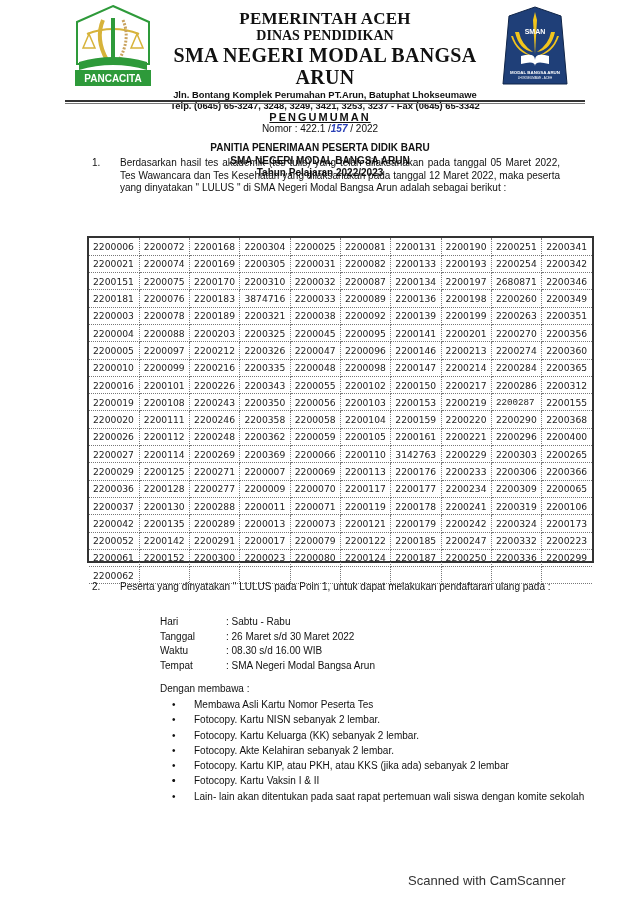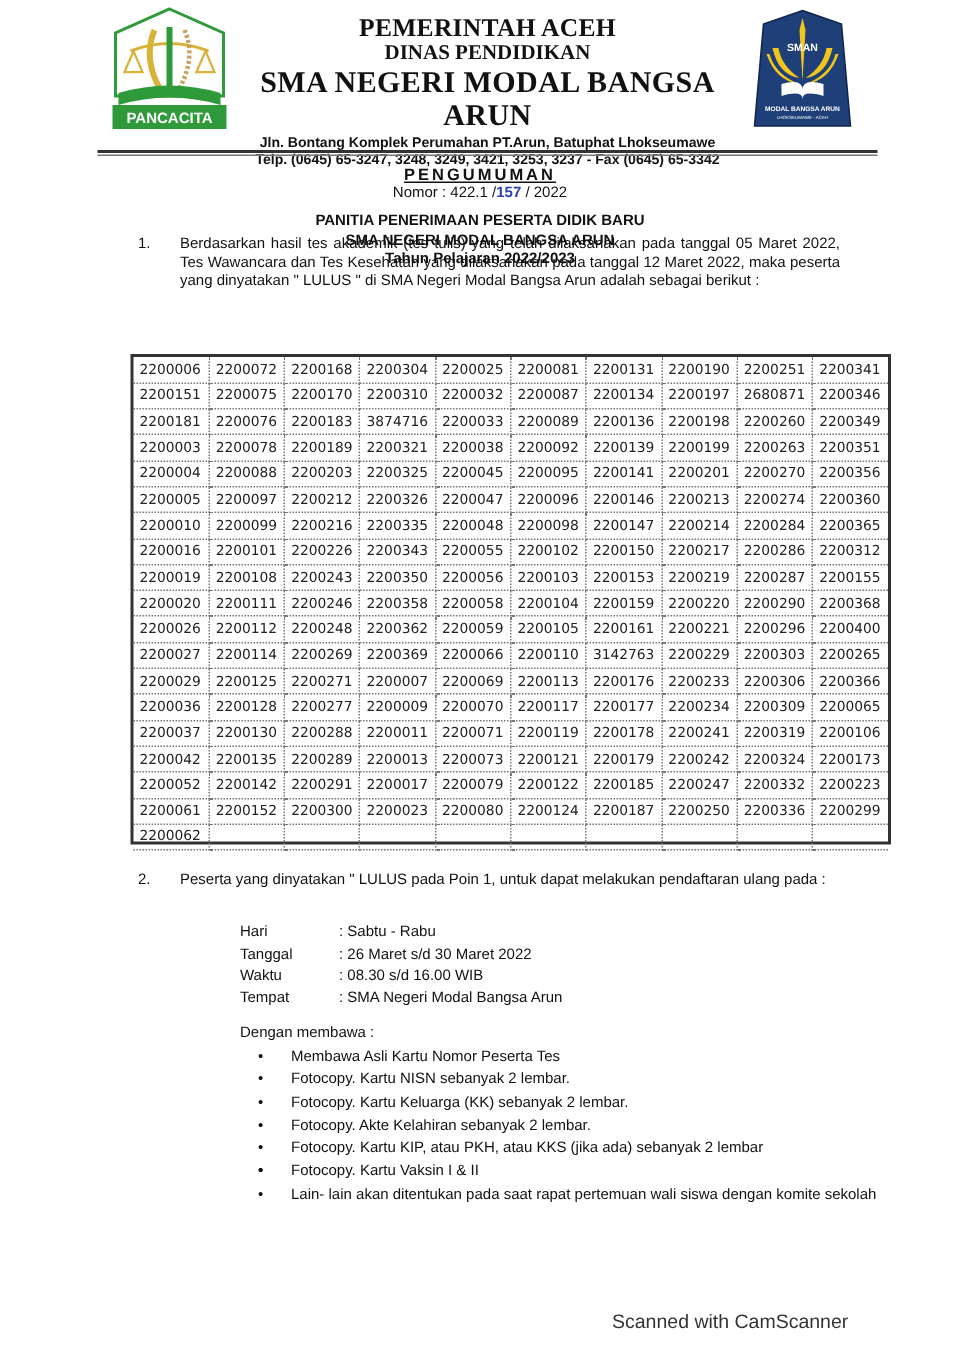--- a/index.html
+++ b/index.html
@@ -16,21 +16,21 @@
   .ht4 { font-weight:bold; font-size:9.4px; line-height:11px; margin-top:1px; white-space:nowrap; }
   .ht5 { font-weight:bold; font-size:9.4px; line-height:11px; white-space:nowrap; }
   .ht6 { font-weight:bold; font-size:9.4px; line-height:11px; }
   .rule1 { left:65px; top:100px; width:520px; height:2px; background:#333; }
   .rule2 { left:65px; top:103px; width:520px; height:1px; background:#777; }
 
   
   .center-block { left:60px; width:520px; text-align:center; }
   .peng { top:111px; font-weight:bold; font-size:11px; letter-spacing:2px; text-decoration:underline; }
   .nomor { top:123px; font-size:10px; }
-  .nomor .hand { color:#2a3fb5; font-weight:bold; }
+  .nomor .hand { color:#2a3fb5; font-style:italic; font-weight:bold; }
   .panitia { top:142px; font-weight:bold; font-size:10px; line-height:12.5px; }
 
   
   .p1-num { left:92px; top:157px; font-size:10px; }
   .p1-text { left:120px; top:157px; width:440px; font-size:10px; line-height:12.5px; text-align:justify; }
 
   
   .tbl-wrap { left:87px; top:236px; width:507px; height:327px; border:2px solid #333; box-sizing:border-box; }
   table.ids { border-collapse:collapse; font-family:"DejaVu Sans", sans-serif; font-size:9.2px; }
   table.ids td { border-right:1px dotted #777; border-bottom:1px dotted #777; height:17.3px; padding:0 0 0 4px; width:46px; color:#222; white-space:nowrap; box-sizing:border-box; }
@@ -114,20 +114,32 @@
           <td style="width: 50.3px;">2200168</td>
           <td style="width: 50.3px;">2200304</td>
           <td style="width: 50.3px;">2200025</td>
           <td style="width: 50.3px;">2200081</td>
           <td style="width: 50.3px;">2200131</td>
           <td style="width: 50.3px;">2200190</td>
           <td style="width: 50.3px;">2200251</td>
           <td style="width: 50.3px;">2200341</td>
         </tr>
         <tr>
+          <td style="width: 50.3px;">2200021</td>
+          <td style="width: 50.3px;">2200074</td>
+          <td style="width: 50.3px;">2200169</td>
+          <td style="width: 50.3px;">2200305</td>
+          <td style="width: 50.3px;">2200031</td>
+          <td style="width: 50.3px;">2200082</td>
+          <td style="width: 50.3px;">2200133</td>
+          <td style="width: 50.3px;">2200193</td>
+          <td style="width: 50.3px;">2200254</td>
+          <td style="width: 50.3px;">2200342</td>
+        </tr>
+        <tr>
           <td style="width: 50.3px;">2200151</td>
           <td style="width: 50.3px;">2200075</td>
           <td style="width: 50.3px;">2200170</td>
           <td style="width: 50.3px;">2200310</td>
           <td style="width: 50.3px;">2200032</td>
           <td style="width: 50.3px;">2200087</td>
           <td style="width: 50.3px;">2200134</td>
           <td style="width: 50.3px;">2200197</td>
           <td style="width: 50.3px;">2680871</td>
           <td style="width: 50.3px;">2200346</td>
@@ -206,21 +218,21 @@
         </tr>
         <tr>
           <td style="width: 50.3px;">2200019</td>
           <td style="width: 50.3px;">2200108</td>
           <td style="width: 50.3px;">2200243</td>
           <td style="width: 50.3px;">2200350</td>
           <td style="width: 50.3px;">2200056</td>
           <td style="width: 50.3px;">2200103</td>
           <td style="width: 50.3px;">2200153</td>
           <td style="width: 50.3px;">2200219</td>
-          <td style="width: 50.3px;">2200287</td>
+          <td style="width: 50.3px; font-family: Liberation Mono, monospace;">2200287</td>
           <td style="width: 50.3px;">2200155</td>
         </tr>
         <tr>
           <td style="width: 50.3px;">2200020</td>
           <td style="width: 50.3px;">2200111</td>
           <td style="width: 50.3px;">2200246</td>
           <td style="width: 50.3px;">2200358</td>
           <td style="width: 50.3px;">2200058</td>
           <td style="width: 50.3px;">2200104</td>
           <td style="width: 50.3px;">2200159</td>

